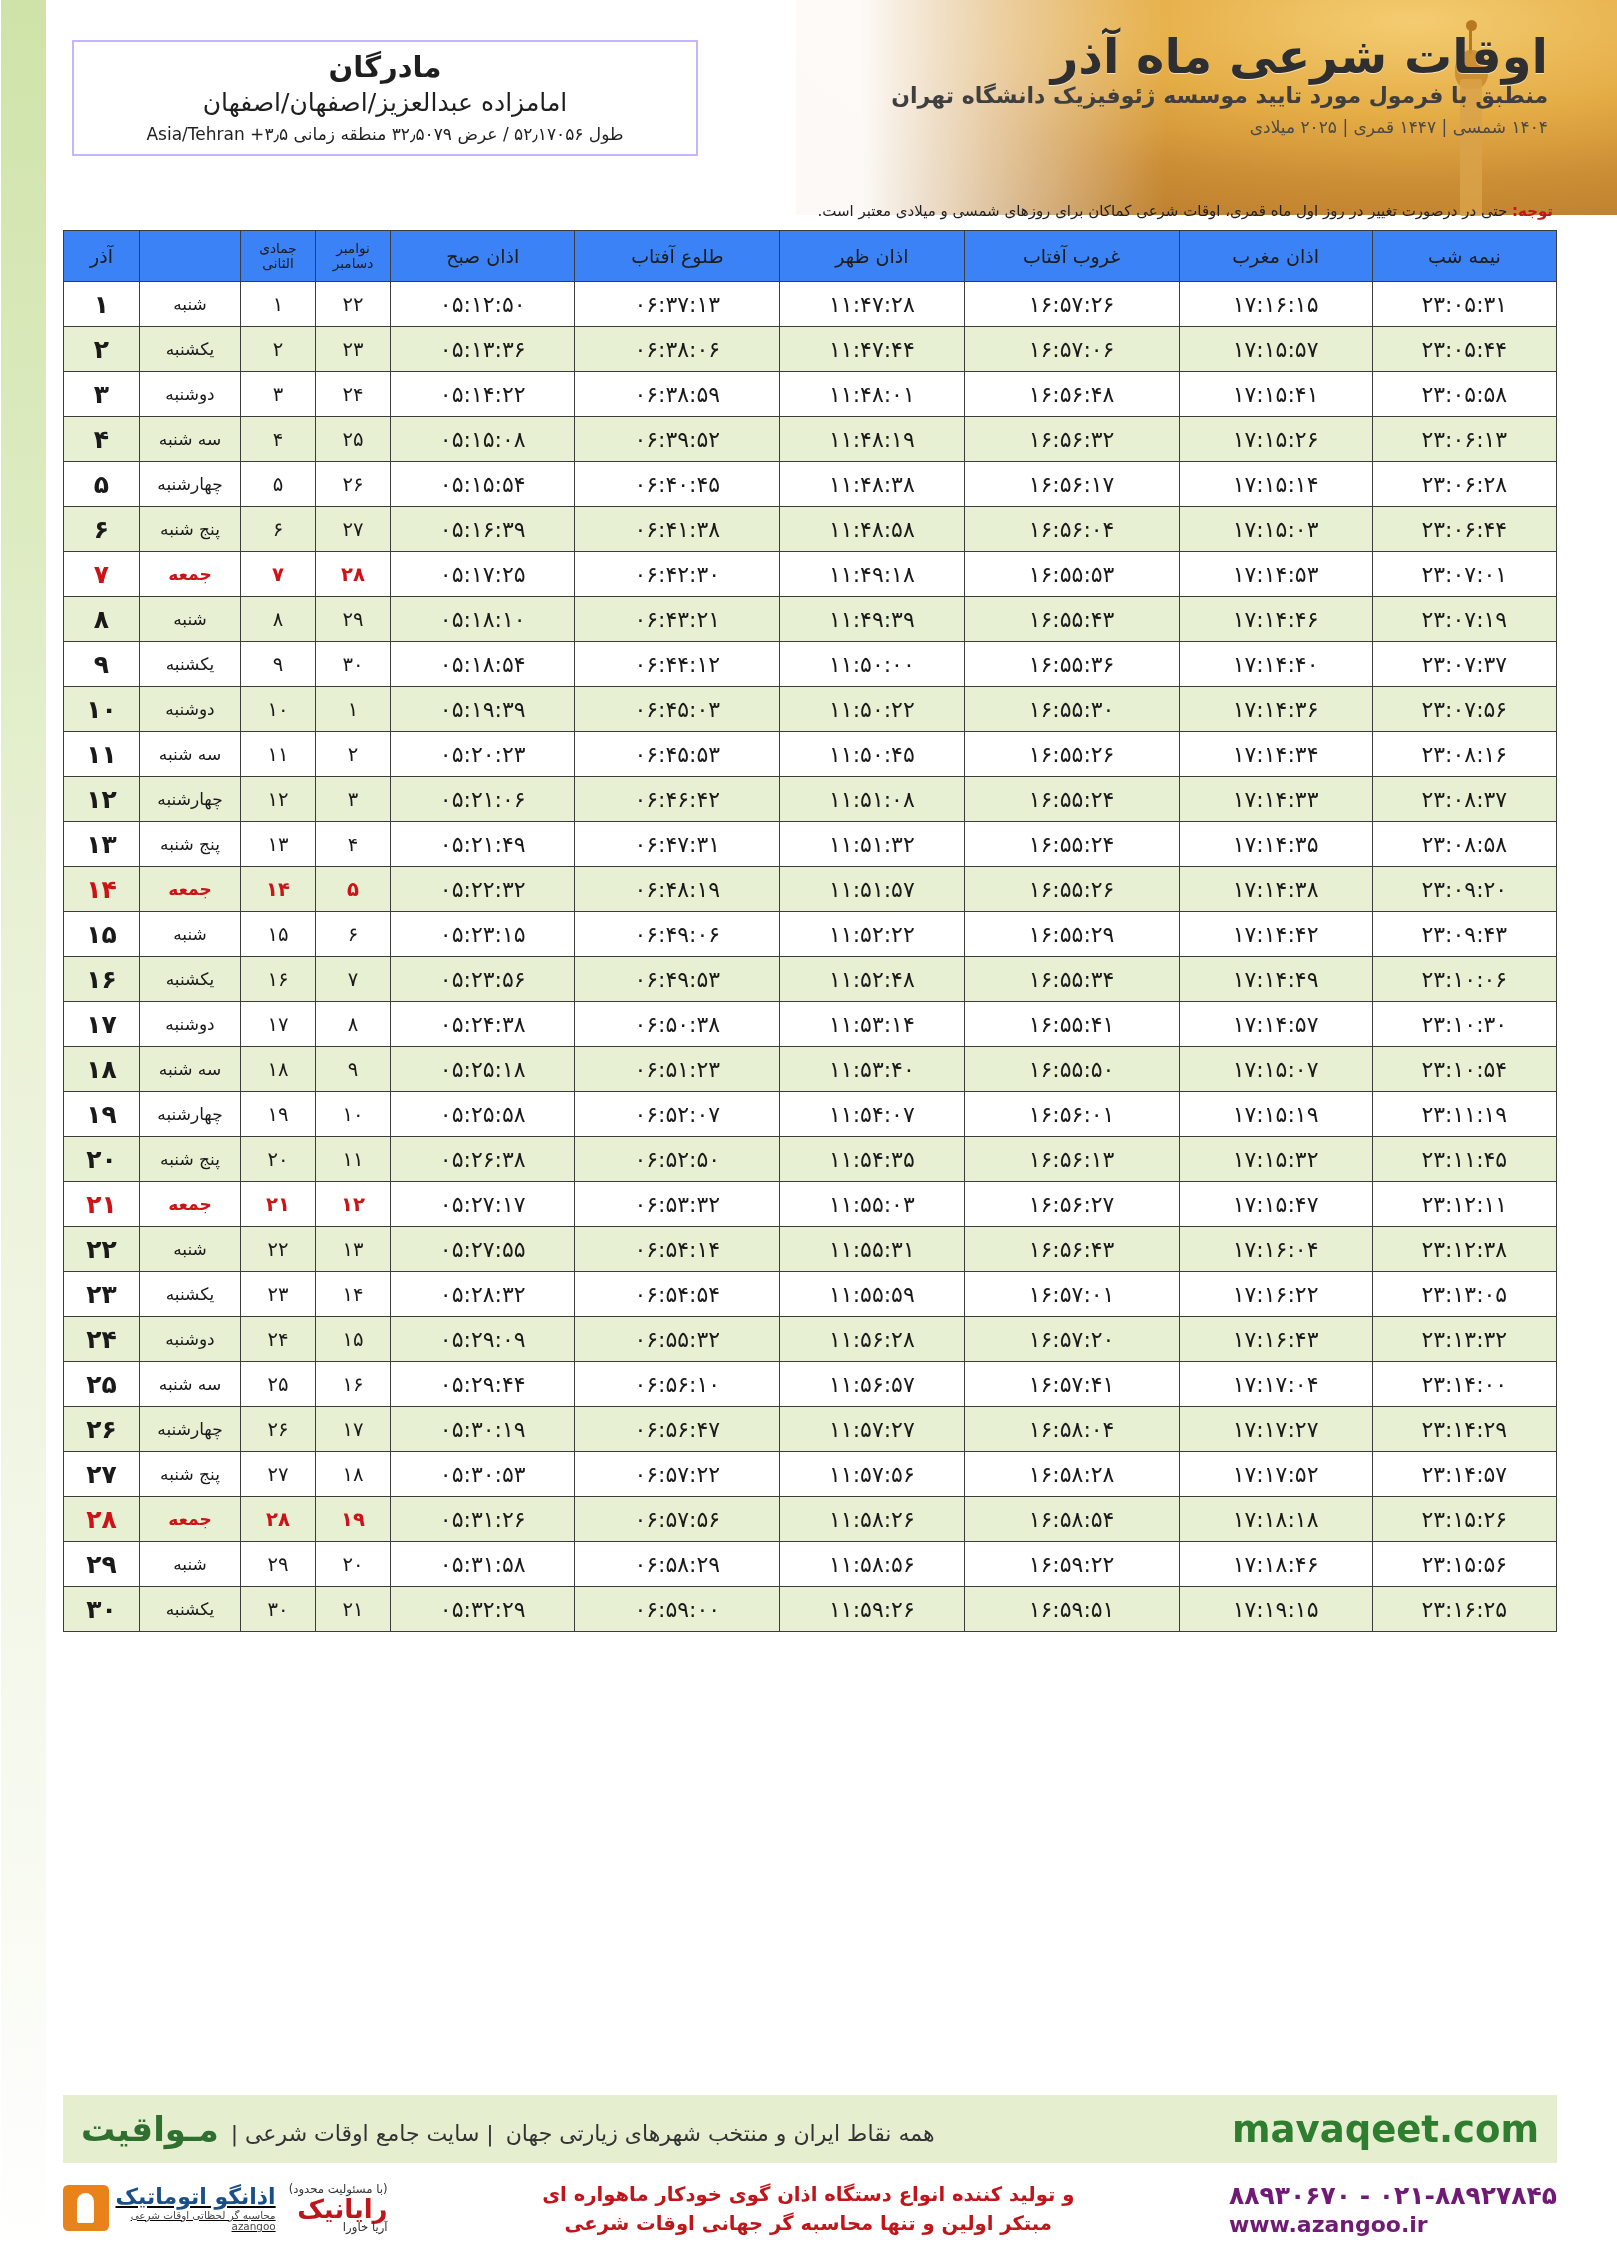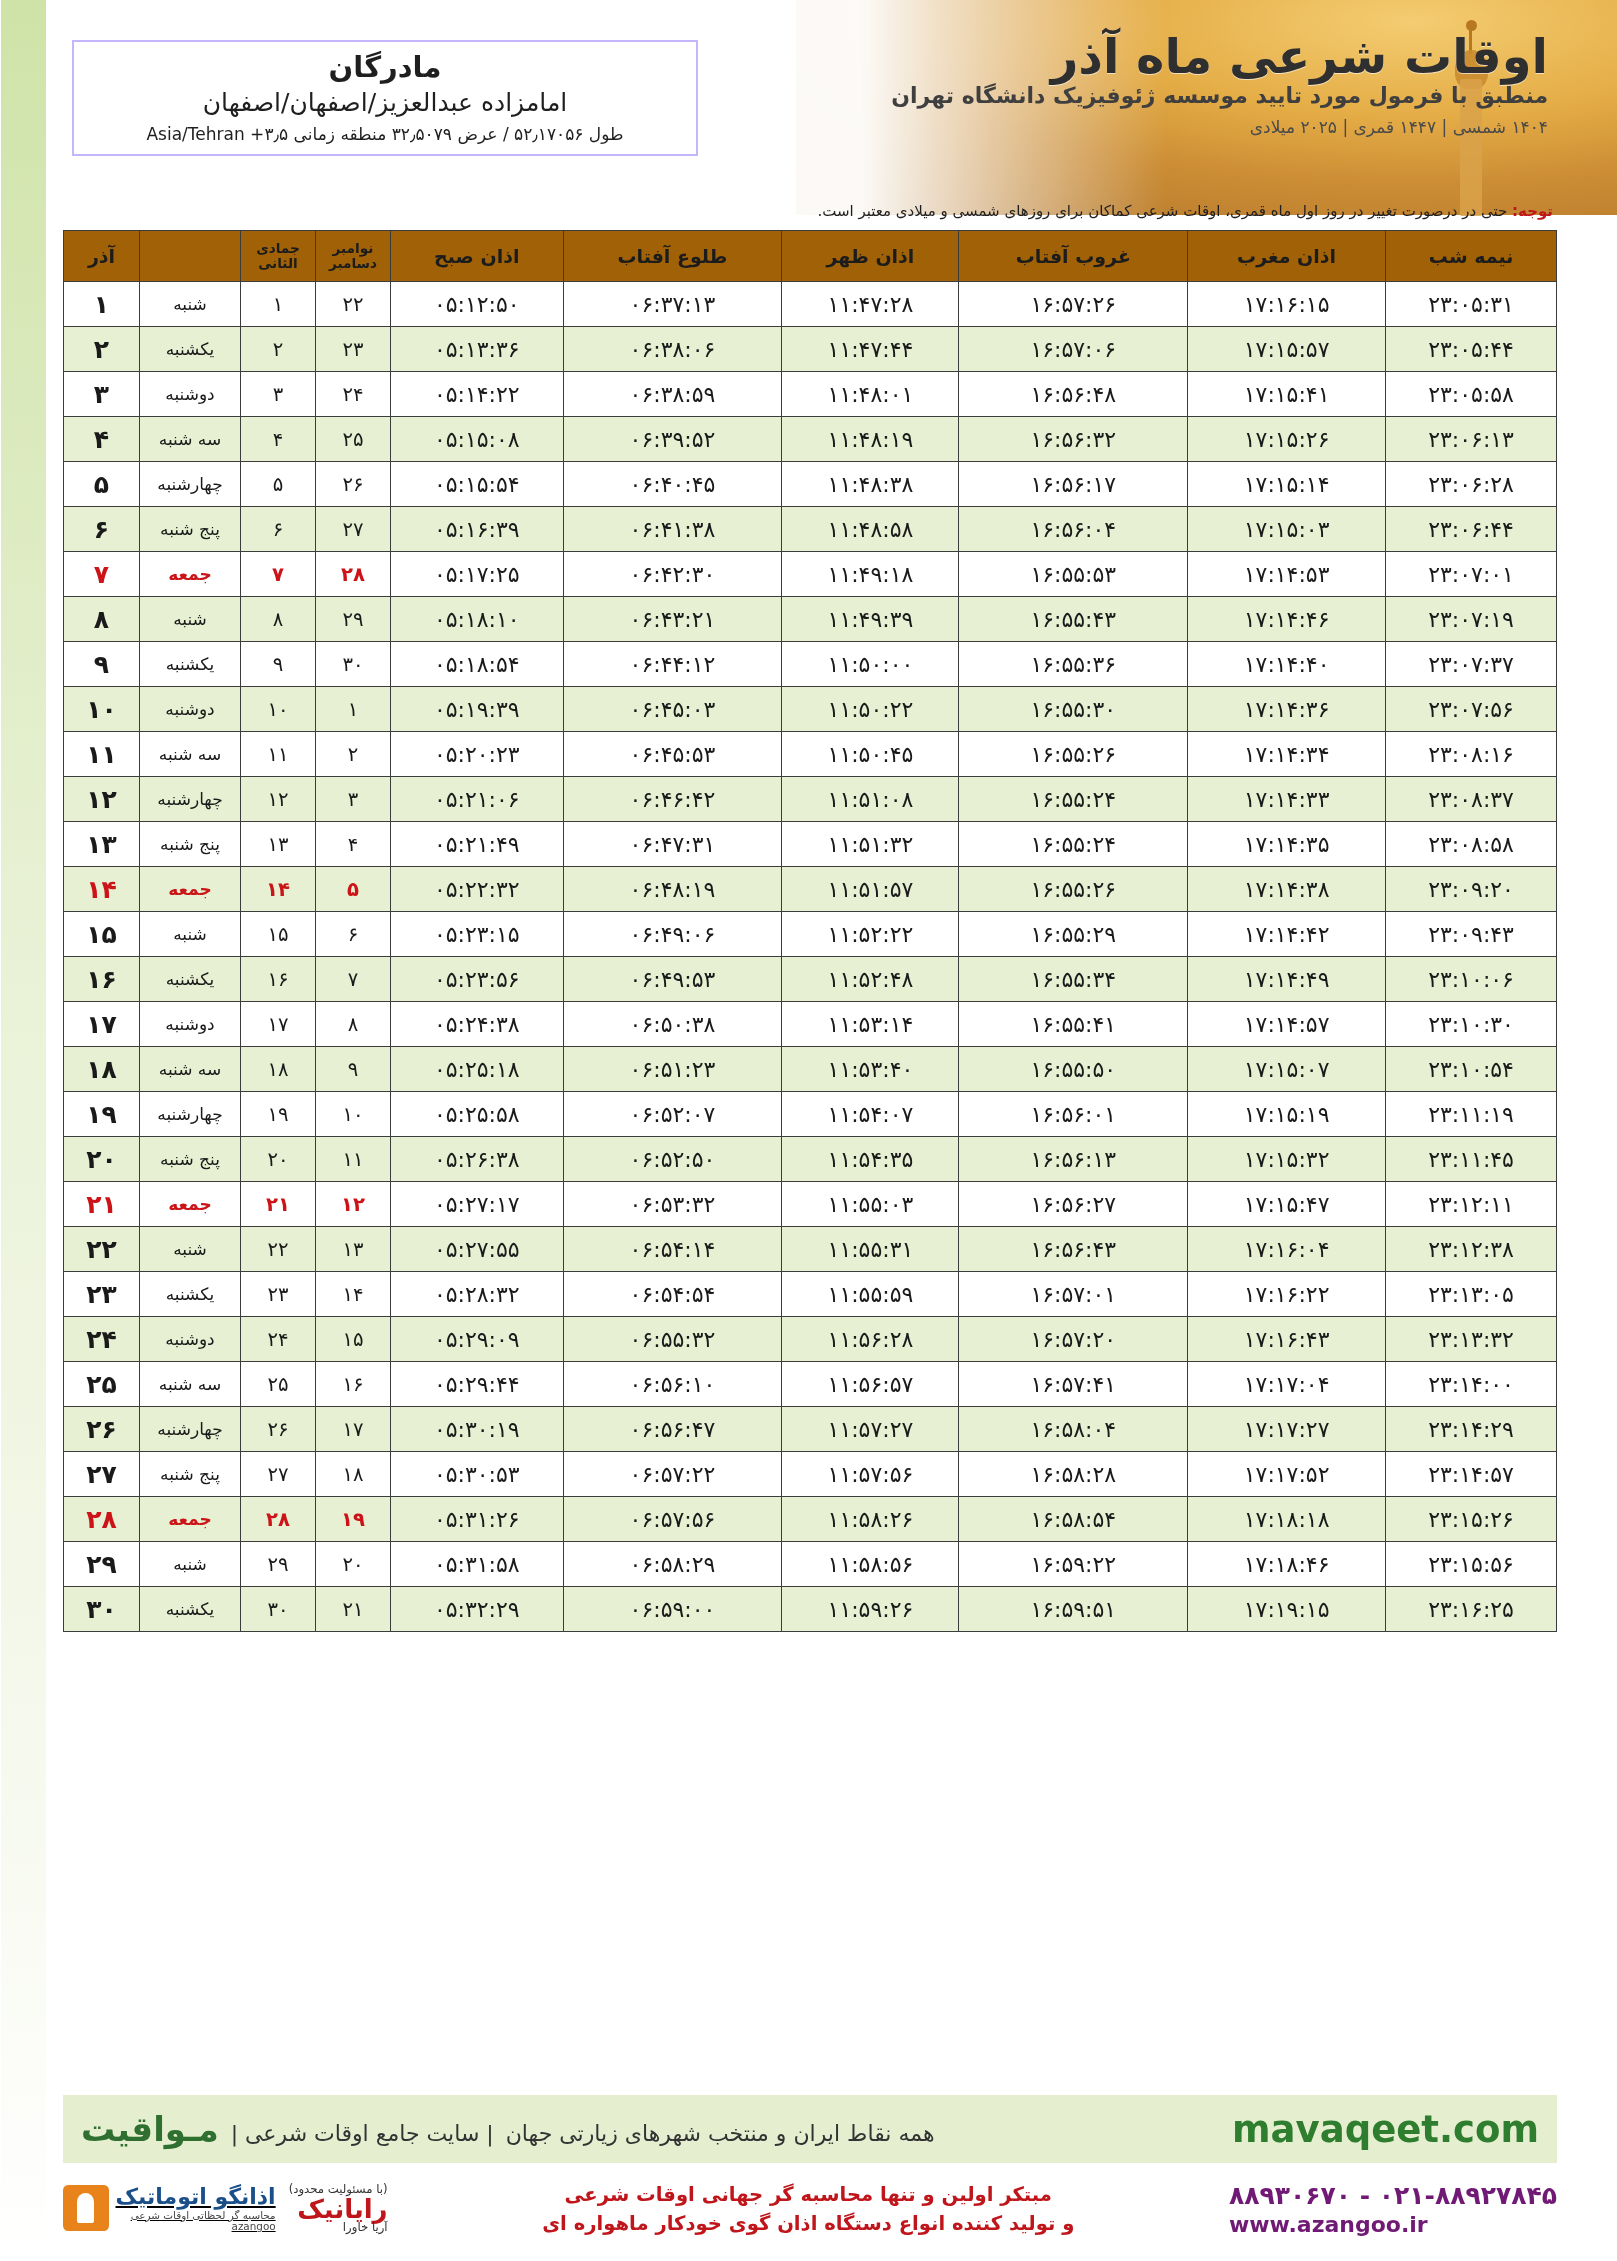--- a/index.html
+++ b/index.html
@@ -63,21 +63,21 @@
     position:absolute;left:72px;top:202px;width:1481px;text-align:right;
     font-size:15px;color:#1f1f1f;direction:rtl;
   }
   .note b{color:#c0151a;font-weight:bold;}
 
   
   .table-wrap{position:absolute;left:63px;top:230px;width:1494px;}
   table{border-collapse:collapse;width:1494px;direction:rtl;}
   th,td{border:1.3px solid #3c3c3c;text-align:center;font-family:"DejaVu Sans","Liberation Sans",sans-serif;}
   thead th{
-    background:#a16207;color:#1c1c1c;font-size:19px;font-weight:bold;height:50px;
+    background:#3b82f6;color:#1c1c1c;font-size:19px;font-weight:normal;height:50px;
     padding:0 2.6px;
   }
   thead th.small{font-size:13.7px;line-height:1.1;}
   tbody td{height:42px;font-size:22px;color:#1a1a1a;background:#ffffff;}
   tbody tr.alt td{background:#e7f0d2;}
   td.day-num{font-size:25px;font-weight:bold;width:73px;}
   td.weekday{font-size:17px;width:98px;}
   td.hijri{font-size:19.6px;width:72px;}
   td.greg{font-size:19.6px;width:72px;}
   td.time{font-size:22px;letter-spacing:0.7px;}
@@ -538,22 +538,22 @@
       </div>
     </div>
 
     <div class="footer-bottom">
       <div class="phones">
         <div>۰۲۱-۸۸۹۲۷۸۴۵ - ۸۸۹۳۰۶۷۰</div>
         <div class="web">www.azangoo.ir</div>
       </div>
 
       <div class="slogan">
+        <div>و تولید کننده انواع دستگاه اذان گوی خودکار ماهواره ای</div>
         <div>مبتکر اولین و تنها محاسبه گر جهانی اوقات شرعی</div>
-        <div>و تولید کننده انواع دستگاه اذان گوی خودکار ماهواره ای</div>
       </div>
 
       <div class="logos">
         <div class="logo-box">
           <div class="logo-rayaneh">
             <small>(با مسئولیت محدود)</small>
             <span>رایانیک</span>
             <small>آریا خاورا</small>
           </div>
         </div>

